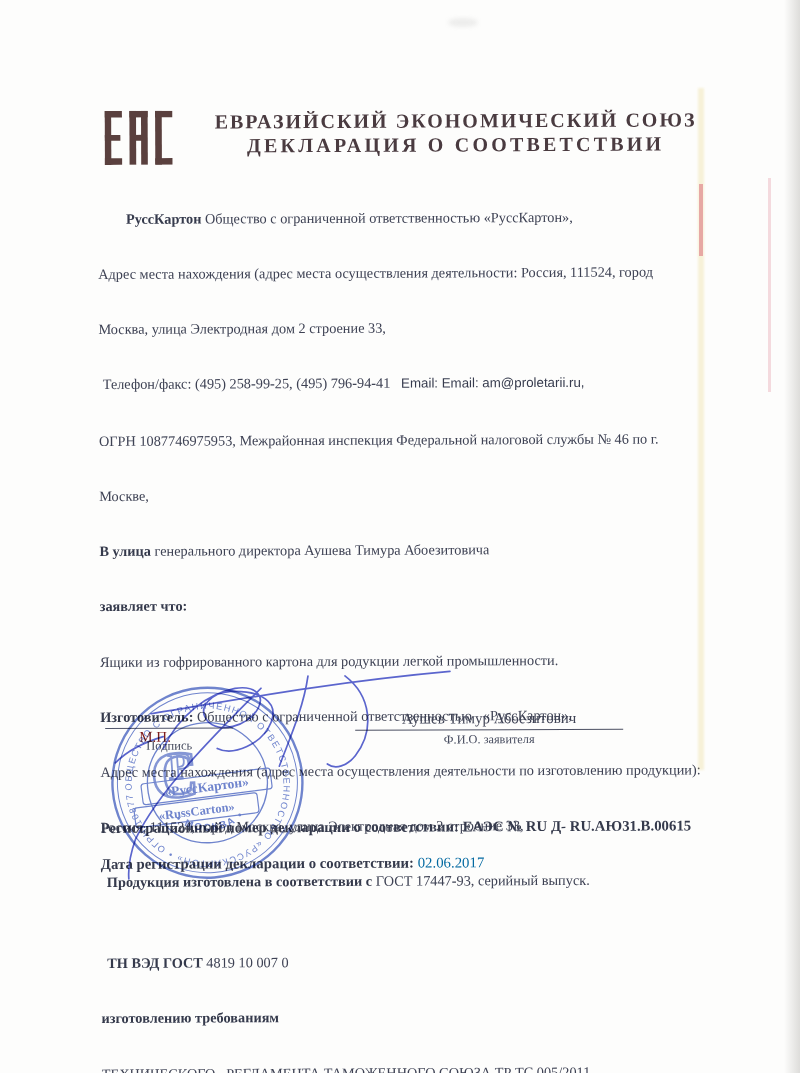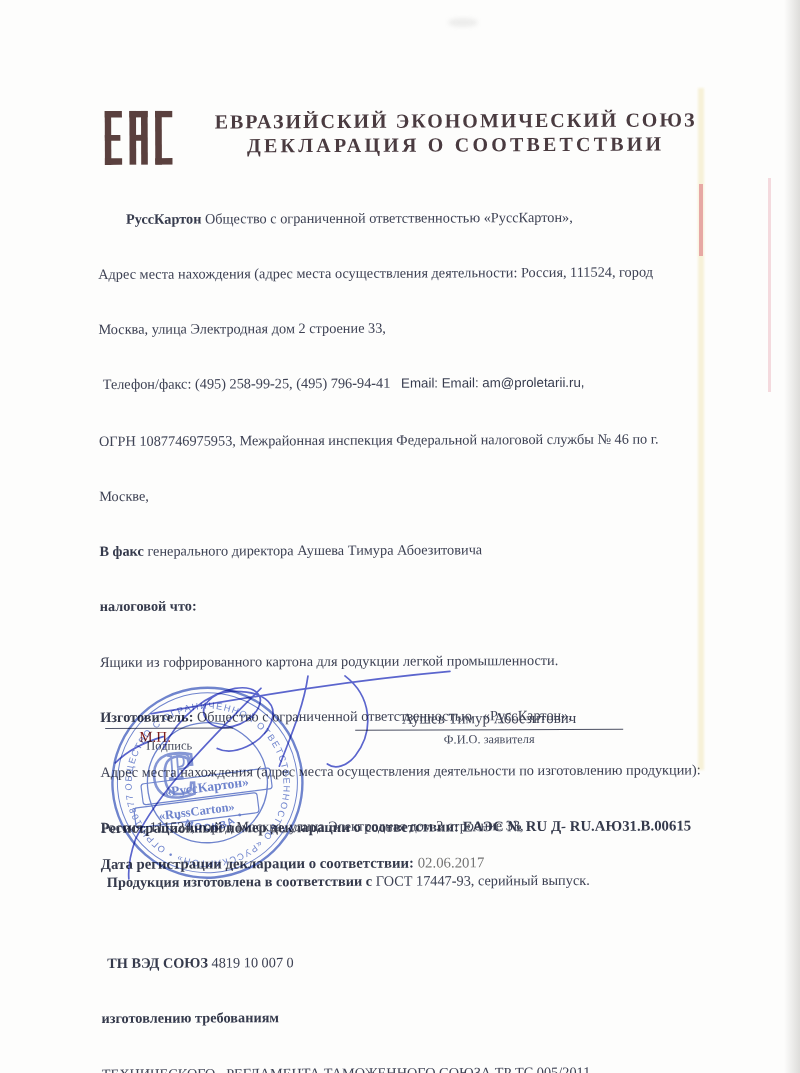--- a/index.html
+++ b/index.html
@@ -51,21 +51,21 @@
   .sig-right .cap{display:block;font-size:12.3px;color:#464b5e;margin-top:2px;}
 
   .stamp{position:absolute;left:100px;top:682px;width:214px;height:200px;
     mix-blend-mode:multiply;opacity:.88;transform:rotate(-4deg);}
   .pen{position:absolute;left:90px;top:660px;width:380px;height:230px;
     mix-blend-mode:multiply;}
 
   .regnum{position:absolute;left:97px;top:819px;font-size:14.8px;font-weight:bold;color:#353a4c;}
   .regdate{position:absolute;left:97px;top:855px;font-size:14.8px;color:#3e4254;}
   .regdate .b{font-weight:bold;}
-  .regdate .v{font-weight:normal;color:#737373;}
+  .regdate .v{font-weight:normal;color:#0369a1;}
 </style>
 </head>
 <body>
 
 <div class="page">
   <div class="tilt">
 
     <div class="eac">
       <svg viewBox="0 0 82 74" preserveAspectRatio="none" aria-hidden="true">
         <g fill="#5a403e">
@@ -89,29 +89,29 @@
       <div class="t2">ДЕКЛАРАЦИЯ О СООТВЕТСТВИИ</div>
     </div>
 
     <div class="doc">
       <div class="ln ind28"><span class="b">РуссКартон</span><span> Общество с ограниченной ответственностью «РуссКартон»,</span></div>
       <div class="ln">Адрес места нахождения (адрес места осуществления деятельности: Россия, 111524, город</div>
       <div class="ln">Москва, улица Электродная дом 2 строение 33,</div>
       <div class="ln ind4"><span>Телефон/факс: (495) 258-99-25, (495) 796-94-41   </span><span class="sans">Email: Email: am@proletarii.ru,</span></div>
       <div class="ln">ОГРН 1087746975953, Межрайонная инспекция Федеральной налоговой службы № 46 по г.</div>
       <div class="ln">Москве,</div>
-      <div class="ln"><span class="b">В факс</span><span> генерального директора Аушева Тимура Абоезитовича</span></div>
-      <div class="ln"><span class="b">налоговой что:</span></div>
+      <div class="ln"><span class="b">В улица</span><span> генерального директора Аушева Тимура Абоезитовича</span></div>
+      <div class="ln"><span class="b">заявляет что:</span></div>
       <div class="ln">Ящики из гофрированного картона для родукции легкой промышленности.</div>
       <div class="ln"><span class="b">Изготовитель:</span><span> Общество с ограниченной ответственностью   «РуссКартон»,</span></div>
       <div class="ln">Адрес места нахождения (адрес места осуществления деятельности по изготовлению продукции):</div>
       <div class="ln">Россия, 111524, город Москва, улица Электродная дом 2 строение 33,</div>
       <div class="ln ind6"><span class="b">Продукция изготовлена в соответствии с</span><span> ГОСТ 17447-93, серийный выпуск.</span></div>
 
-      <div class="ln ind6 g7"><span class="b">ТН ВЭД СОЮЗ</span><span> 4819 10 007 0</span></div>
+      <div class="ln ind6 g7"><span class="b">ТН ВЭД ГОСТ</span><span> 4819 10 007 0</span></div>
       <div class="ln"><span class="b">изготовлению требованиям</span></div>
       <div class="ln">ТЕХНИЧЕСКОГО   РЕГЛАМЕНТА ТАМОЖЕННОГО СОЮЗА ТР ТС 005/2011</div>
       
 
       
       
       
       
       
       

